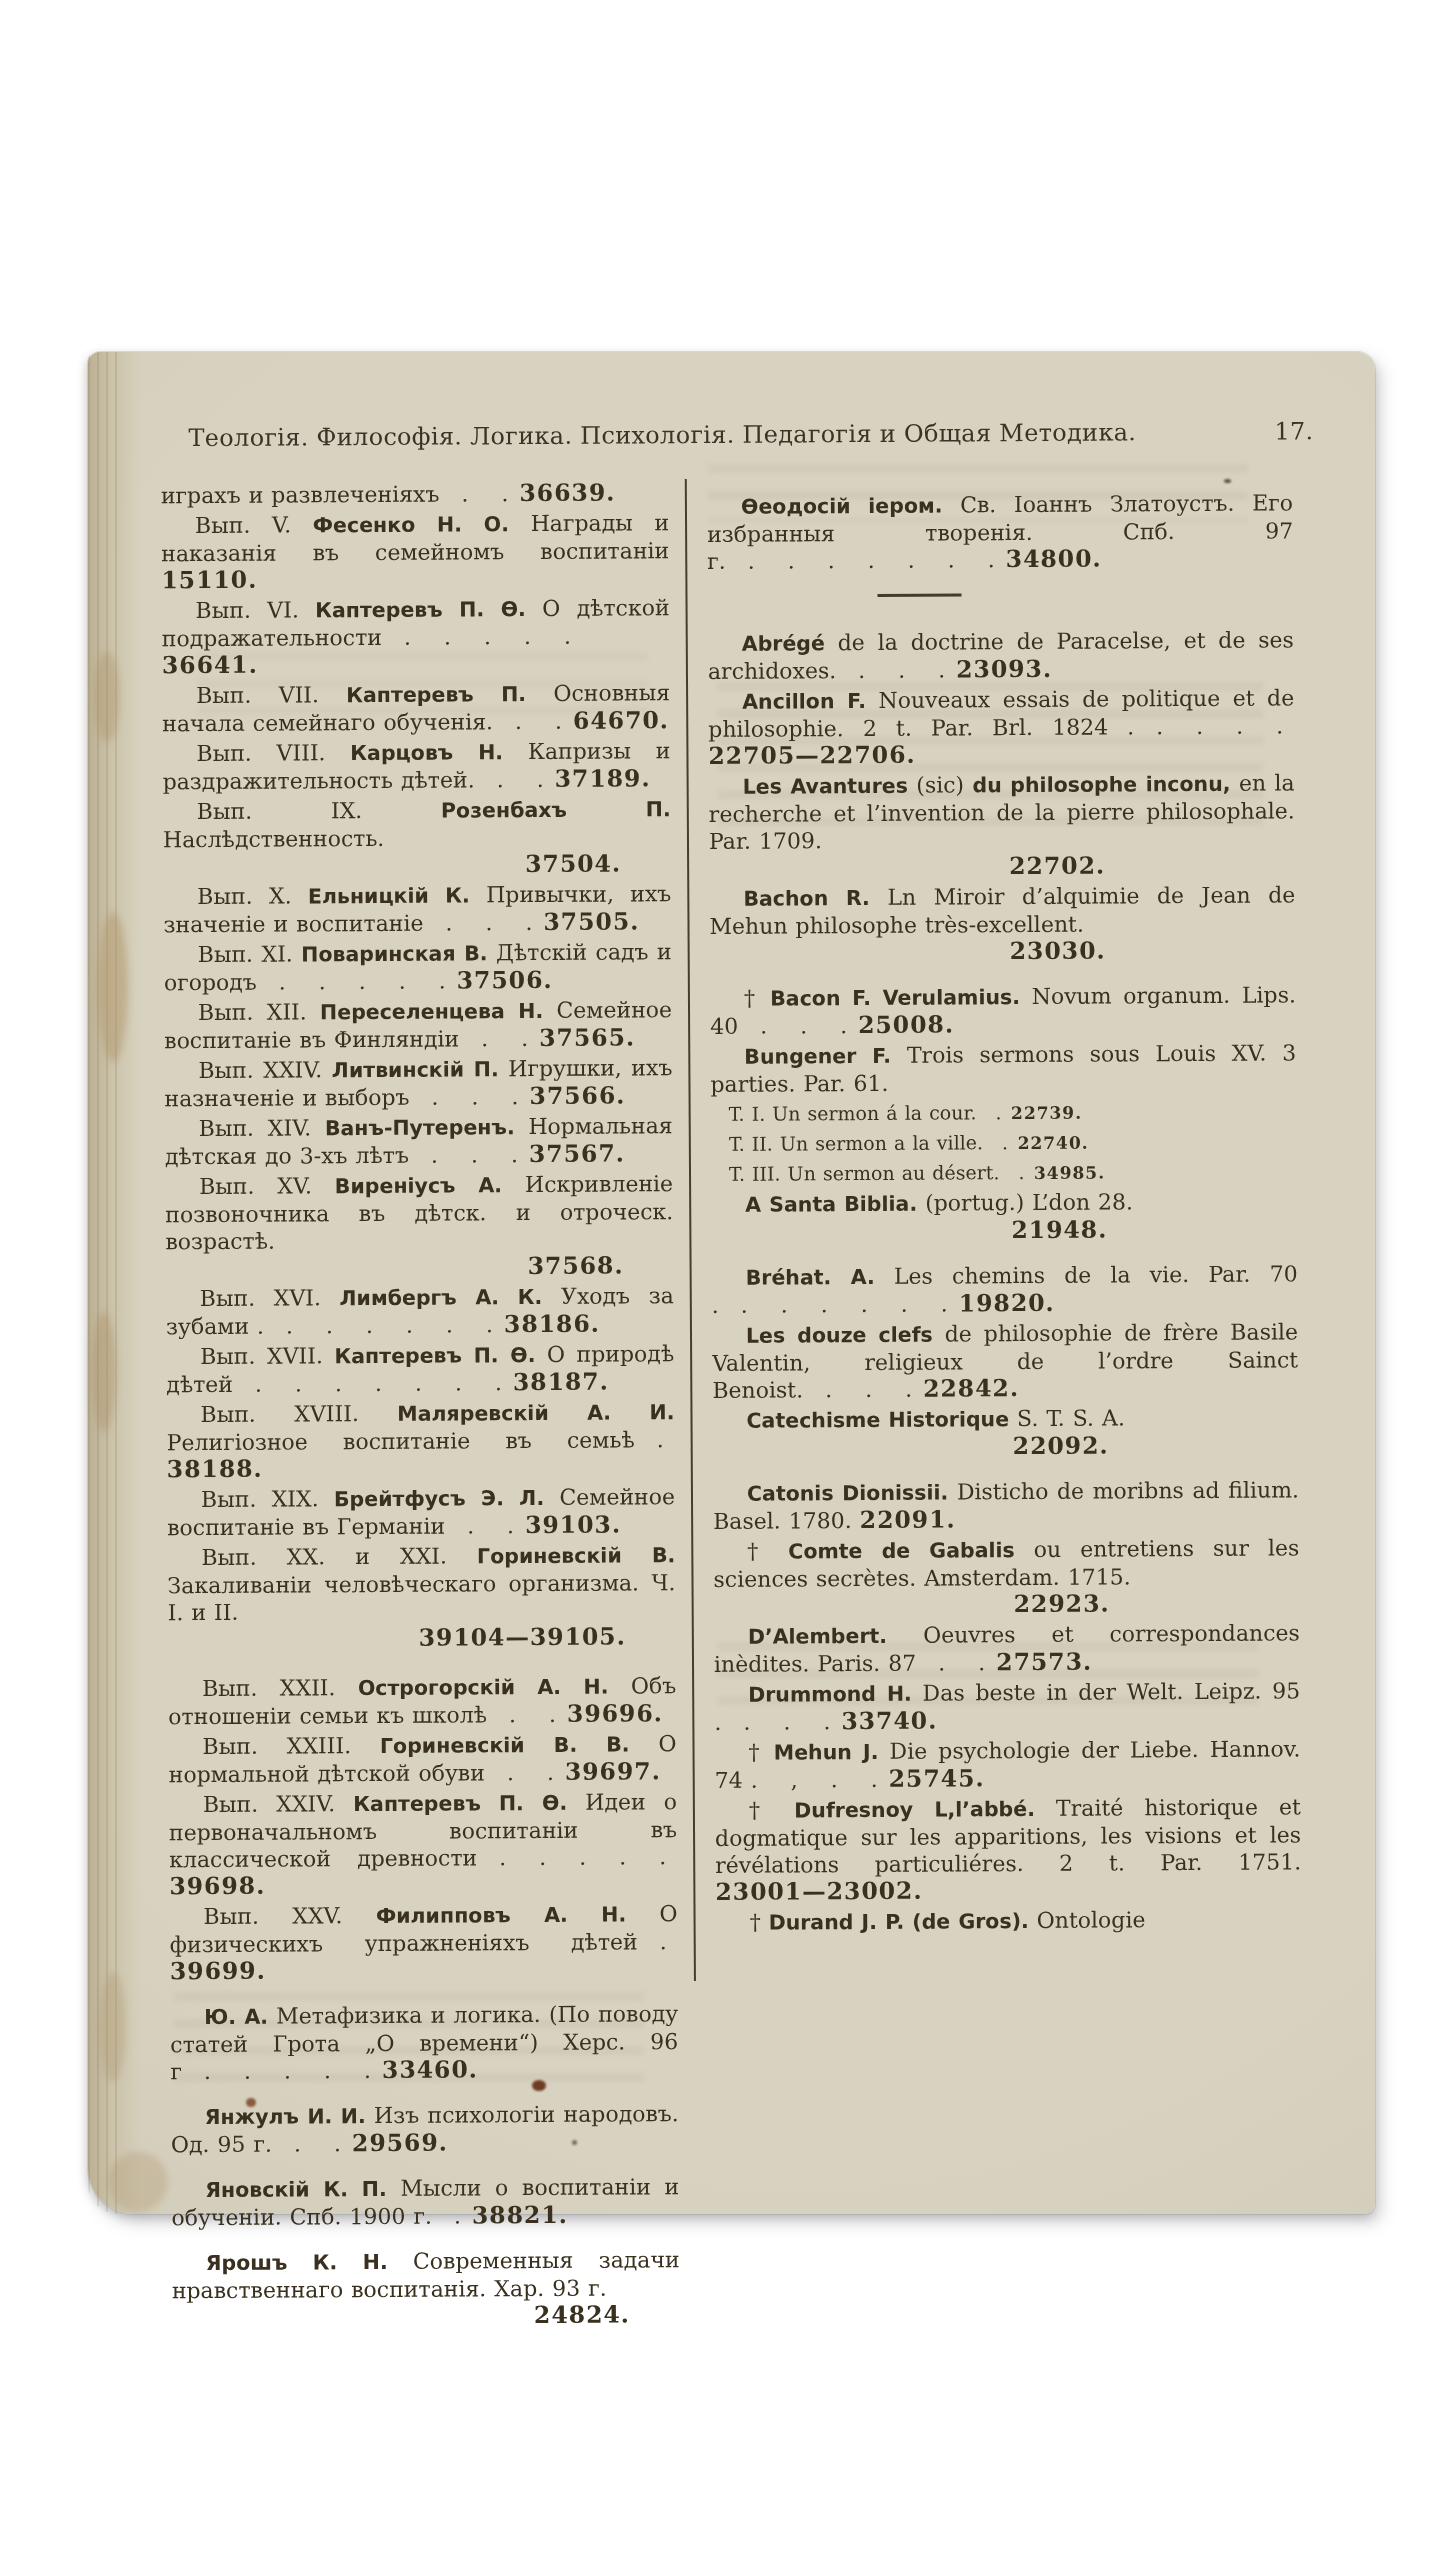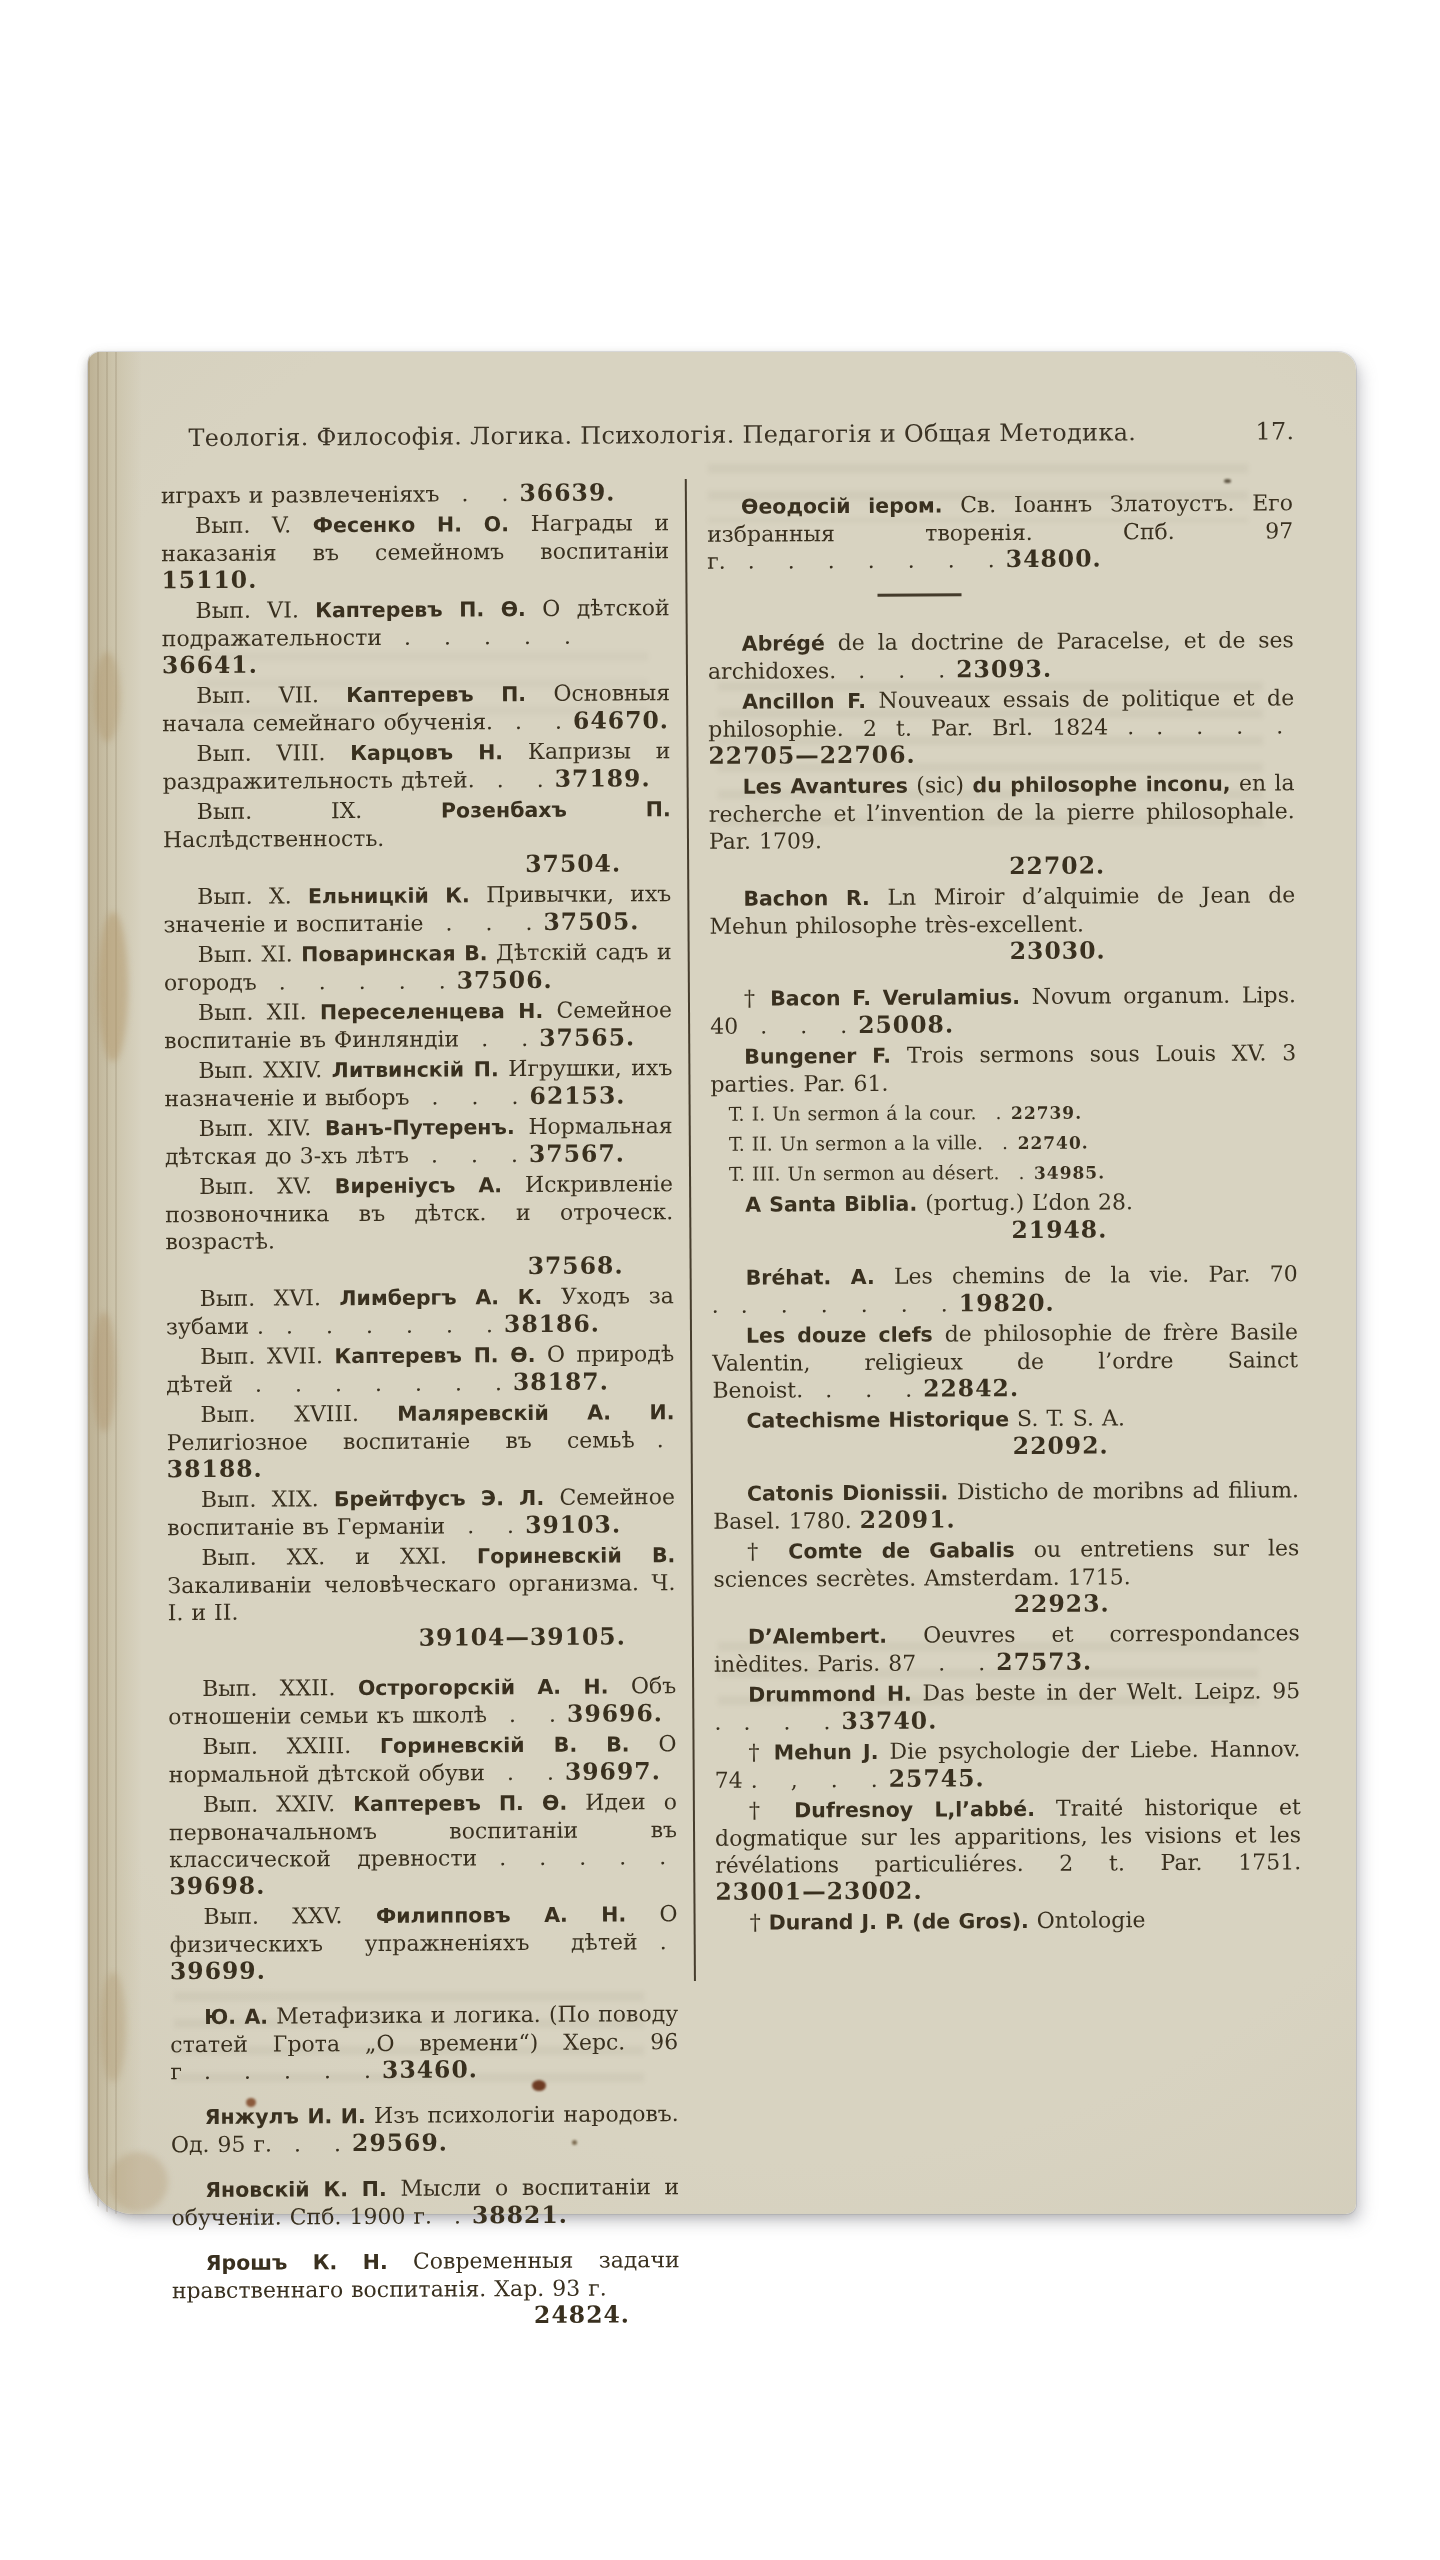--- a/index.html
+++ b/index.html
@@ -1,21 +1,21 @@
 <!DOCTYPE html>
 <html><head>
 <meta charset="utf-8">
 <style>
   html,body{margin:0;padding:0;}
   body{width:1440px;height:2560px;background:#ffffff;overflow:hidden;
        font-family:"DejaVu Serif","Liberation Serif",serif;}
   .page{position:absolute;left:88px;top:352px;width:1268px;height:1862px;
         background:radial-gradient(120% 90% at 55% 45%, #d8d3c1 58%, #d0cab7 86%, #c7c0ab 100%);
         border-radius:12px 18px 10px 46px;
-        box-shadow:0 0 0 1px rgba(140,140,145,.25), 5px 8px 16px rgba(110,110,120,.35), -2px 3px 8px rgba(120,115,105,.28);}
+        box-shadow:0 0 0 1px rgba(140,140,145,.25), 5px 8px 16px rgba(110,110,120,.35), -2px 3px 8px rgba(120,115,105,.28);padding-left:19px;}
   .spine{position:absolute;left:0;top:0;bottom:0;width:54px;border-radius:12px 0 0 46px;
         background:linear-gradient(90deg,#bcb093 0%,#cbc3aa 45%,rgba(214,208,190,0) 100%);}
   .spine::after{content:"";position:absolute;inset:0;border-radius:inherit;
         background:repeating-linear-gradient(90deg, rgba(110,92,62,.16) 0 2px, rgba(0,0,0,0) 2px 9px);
         width:30px;}
   .stain{position:absolute;border-radius:50%;filter:blur(3px);}
   .st1{left:6px;top:300px;width:26px;height:90px;background:rgba(170,140,95,.35);}
   .st2{left:10px;top:560px;width:30px;height:150px;background:rgba(176,146,100,.45);}
   .st3{left:4px;top:960px;width:24px;height:120px;background:rgba(165,135,92,.35);}
   .st4{left:12px;top:1620px;width:26px;height:110px;background:rgba(170,142,98,.30);}
@@ -79,21 +79,21 @@
         <div class="colL" id="col-left">
             <p class="entry noindent"><span class="r">играхъ и развлеченіяхъ</span><span class="r"> .  . </span><span class="n">36639.</span></p>
             <p class="entry"><span class="r">Вып. V. </span><span class="b">Фесенко Н. О.</span><span class="r"> Награды и наказанія въ семейномъ воспитаніи </span><span class="n">15110.</span></p>
             <p class="entry"><span class="r">Вып. VI. </span><span class="b">Каптеревъ П. Ѳ.</span><span class="r"> О дѣтской подражательности</span><span class="r"> .  .  .  .  . </span><span class="n">36641.</span></p>
             <p class="entry"><span class="r">Вып. VII. </span><span class="b">Каптеревъ П.</span><span class="r"> Основныя начала семейнаго обученія.</span><span class="r"> .  . </span><span class="n">64670.</span></p>
             <p class="entry"><span class="r">Вып. VIII. </span><span class="b">Карцовъ Н.</span><span class="r"> Капризы и раздражительность дѣтей.</span><span class="r"> .  . </span><span class="n">37189.</span></p>
             <p class="entry"><span class="r">Вып. IX. </span><span class="b">Розенбахъ П.</span><span class="r"> Наслѣдственность.</span><span class="nr">37504.</span></p>
             <p class="entry"><span class="r">Вып. X. </span><span class="b">Ельницкій К.</span><span class="r"> Привычки, ихъ значеніе и воспитаніе</span><span class="r"> .  .  . </span><span class="n">37505.</span></p>
             <p class="entry"><span class="r">Вып. XI. </span><span class="b">Поваринская В.</span><span class="r"> Дѣтскій садъ и огородъ</span><span class="r"> .  .  .  .  . </span><span class="n">37506.</span></p>
             <p class="entry"><span class="r">Вып. XII. </span><span class="b">Переселенцева Н.</span><span class="r"> Семейное воспитаніе въ Финляндіи</span><span class="r"> .  . </span><span class="n">37565.</span></p>
-            <p class="entry"><span class="r">Вып. XXIV. </span><span class="b">Литвинскій П.</span><span class="r"> Игрушки, ихъ назначеніе и выборъ</span><span class="r"> .  .  . </span><span class="n">62153.</span></p>
+            <p class="entry"><span class="r">Вып. XXIV. </span><span class="b">Литвинскій П.</span><span class="r"> Игрушки, ихъ назначеніе и выборъ</span><span class="r"> .  .  . </span><span class="n">37566.</span></p>
             <p class="entry"><span class="r">Вып. XIV. </span><span class="b">Ванъ-Путеренъ.</span><span class="r"> Нормальная дѣтская до 3-хъ лѣтъ</span><span class="r"> .  .  . </span><span class="n">37567.</span></p>
             <p class="entry"><span class="r">Вып. XV. </span><span class="b">Виреніусъ А.</span><span class="r"> Искривленіе позвоночника въ дѣтск. и отроческ. возрастѣ.</span><span class="nr">37568.</span></p>
             <p class="entry"><span class="r">Вып. XVI. </span><span class="b">Лимбергъ А. К.</span><span class="r"> Уходъ за зубами .</span><span class="r"> .  .  .  .  .  . </span><span class="n">38186.</span></p>
             <p class="entry"><span class="r">Вып. XVII. </span><span class="b">Каптеревъ П. Ѳ.</span><span class="r"> О природѣ дѣтей</span><span class="r"> .  .  .  .  .  .  . </span><span class="n">38187.</span></p>
             <p class="entry"><span class="r">Вып. XVIII. </span><span class="b">Маляревскій А. И.</span><span class="r"> Религіозное воспитаніе въ семьѣ</span><span class="r"> . </span><span class="n">38188.</span></p>
             <p class="entry"><span class="r">Вып. XIX. </span><span class="b">Брейтфусъ Э. Л.</span><span class="r"> Семейное воспитаніе въ Германіи</span><span class="r"> .  . </span><span class="n">39103.</span></p>
             <p class="entry gap-after"><span class="r">Вып. XX. и XXI. </span><span class="b">Гориневскій В.</span><span class="r"> Закаливаніи человѣческаго организма. Ч. I. и II.</span><span class="nr">39104—39105.</span></p>
             <p class="entry"><span class="r">Вып. XXII. </span><span class="b">Острогорскій А. Н.</span><span class="r"> Объ отношеніи семьи къ школѣ</span><span class="r"> .  . </span><span class="n">39696.</span></p>
             <p class="entry"><span class="r">Вып. XXIII. </span><span class="b">Гориневскій В. В.</span><span class="r"> О нормальной дѣтской обуви</span><span class="r"> .  . </span><span class="n">39697.</span></p>
             <p class="entry"><span class="r">Вып. XXIV. </span><span class="b">Каптеревъ П. Ѳ.</span><span class="r"> Идеи о первоначальномъ воспитаніи въ классической древности</span><span class="r"> .  .  .  .  . </span><span class="n">39698.</span></p>

